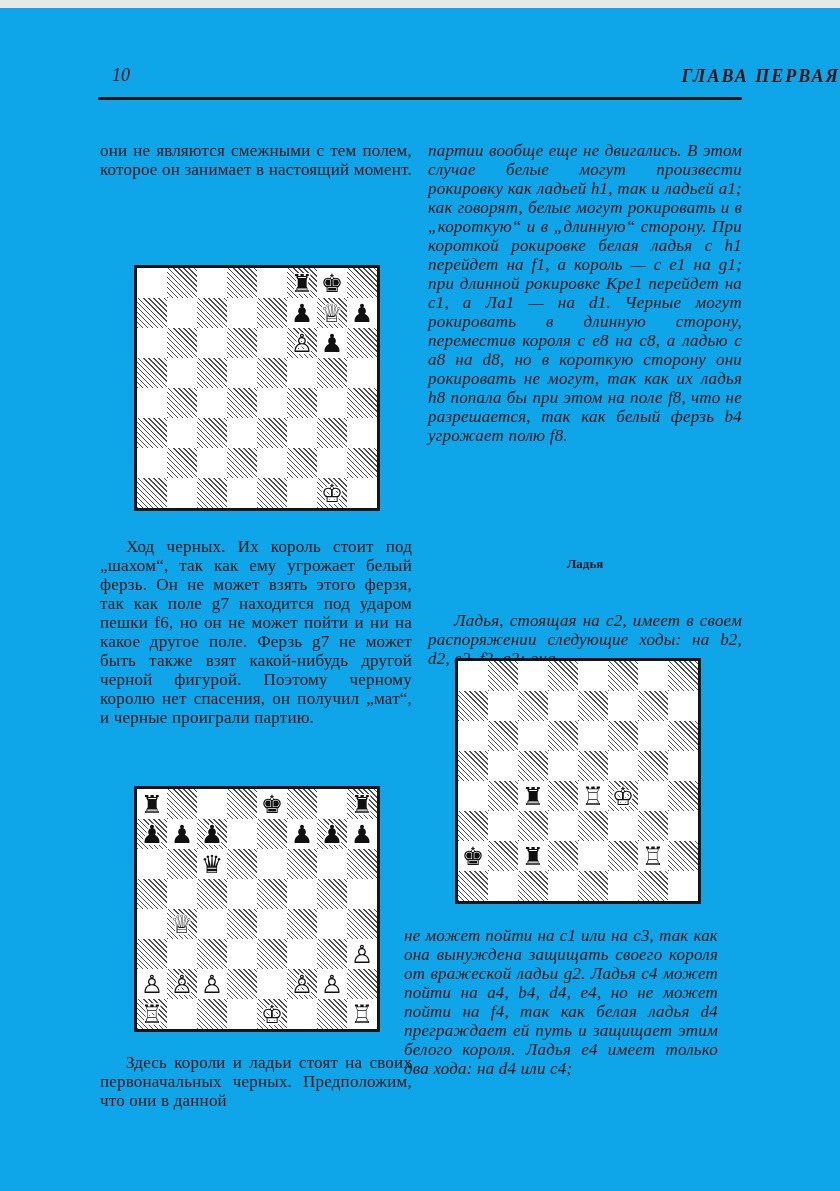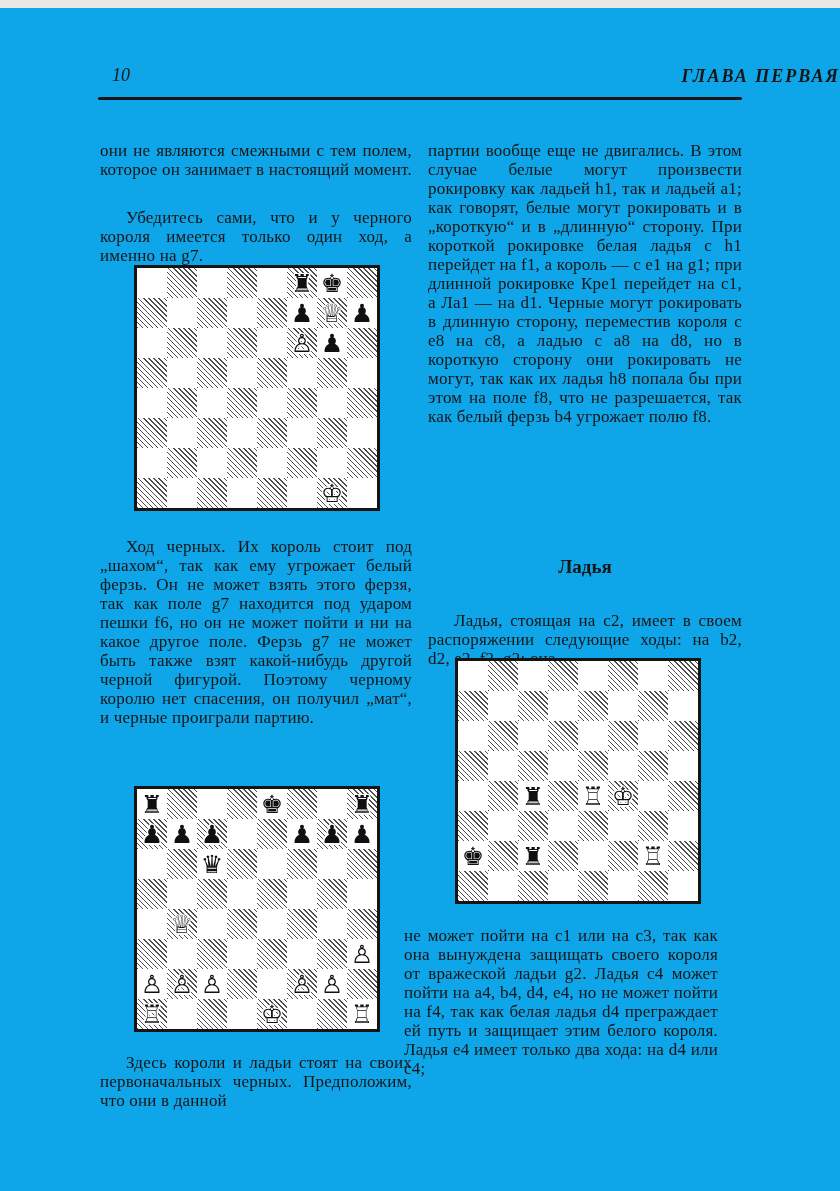--- a/index.html
+++ b/index.html
@@ -34,27 +34,27 @@
     background: #141414;
     border-radius: 2px;
   }
   .col-block {
     width: 312px;
     font-size: 17px;
     line-height: 19px;
     text-align: justify;
     letter-spacing: 0.2px;
   }
-  .col-block.right { width: 314px; }
+  .col-block.right { width: 314px; font-style: italic; }
   .indent { text-indent: 26px; }
   .section-heading {
     width: 314px;
     text-align: center;
     font-weight: bold;
-    font-size: 19px;
+    font-size: 13px;
   }
   
   .board {
     display: grid;
     grid-template-columns: repeat(8, 30px);
     grid-template-rows: repeat(8, 30px);
     width: 240px; height: 240px;
     border: 3px solid #141414;
     background: #fff;
     box-shadow: 0 0 0 1px #fdfdfb inset;
@@ -80,21 +80,20 @@
 <div class="page">
 
   <div class="abs running-head-num">10</div>
 
   <div class="abs running-head-title">ГЛАВА ПЕРВАЯ</div>
 
   <div class="abs head-rule"></div>
 
   <p class="abs col-block" style="left:100px; top:116px;">они не являются смежными с тем полем, которое он занимает в настоящий момент.</p>
 
-  <p class="abs col-block indent" style="left:100px; top:183px;">Убедитесь сами, что и у черного короля имеется только один ход, а именно на g7.</p>
 
   <div class="abs board" style="left:134px; top:257px;">
       <div class="sq light"></div>
       <div class="sq dark"></div>
       <div class="sq light"></div>
       <div class="sq dark"></div>
       <div class="sq light"></div>
       <div class="sq dark">
         <span class="piece">♜</span>
       </div>

